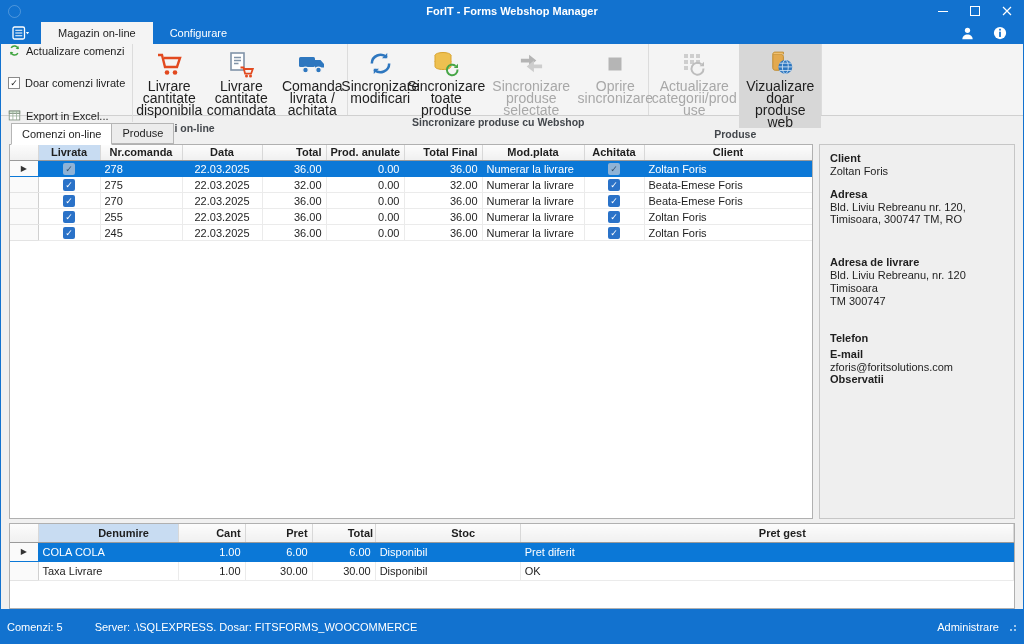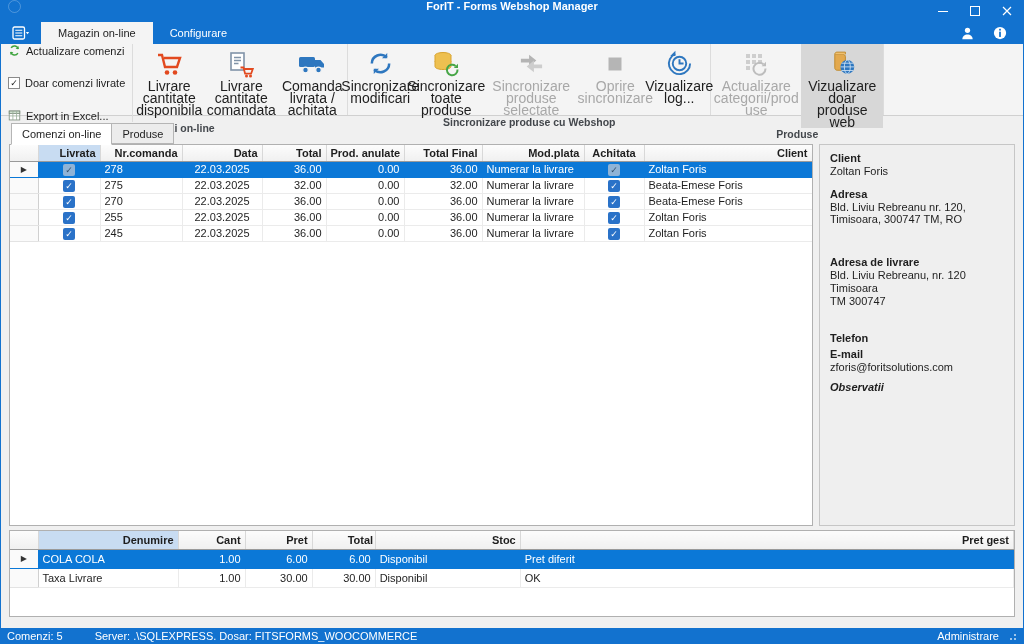--- a/index.html
+++ b/index.html
@@ -7,21 +7,21 @@
   body {
     width:1024px; height:644px;
     font-family:"Liberation Sans", sans-serif;
     font-size:11px; color:#1e1e1e;
     overflow:hidden;
   }
   .window { width:1024px; height:644px; display:flex; flex-direction:column;
     background:#f0f0f0; border-left:1px solid #1272cf; border-right:1px solid #1272cf; }
 
   
-  .titlebar { height:22px; background:#1272cf; color:#fff; display:flex; align-items:flex-start; position:relative; flex:none; }
+  .titlebar { height:22px; background:#1272cf; color:#fff; display:flex; align-items:center; position:relative; flex:none; }
   .app-ghost { width:13px; height:13px; border:1px solid rgba(255,255,255,.35); border-radius:50%; margin-left:7px; opacity:.7; }
   .title { position:absolute; left:0; right:0; text-align:center; font-weight:bold; font-size:11px; pointer-events:none; }
   .wctrls { margin-left:auto; display:flex; z-index:1; }
   .wctrl { width:32px; height:22px; display:flex; align-items:center; justify-content:center; }
 
   
   .tabrow { height:22px; background:#1272cf; color:#fff; display:flex; align-items:stretch; flex:none; }
   .appmenu { width:40px; display:flex; align-items:center; justify-content:center; gap:2px; }
   .rtab { padding:0 17px; display:flex; align-items:center; font-size:11px; }
   .rtab.active { background:#f4f4f4; color:#222; }
@@ -48,43 +48,43 @@
   .dtab.active { height:22px; background:#fff; border-bottom:1px solid #fff; margin-bottom:-1px; position:relative; z-index:2; }
   .dtab + .dtab { border-left:none; }
 
   .main-row { display:flex; height:382px; }
   .gridbox { background:#fff; border:1px solid #b0b0b0; overflow:hidden; }
   .orders { width:804px; flex:none; }
   .client-panel { flex:1; margin-left:6px; background:#efefef; border:1px solid #c6c6c6; padding:7px 10px; overflow:hidden; line-height:12px; }
   .cp-label { font-weight:bold; }
   .cp-val { margin-top:1px; }
   .mt10 { margin-top:11px; } .mt30 { margin-top:31px; } .mt25 { margin-top:25px; }
-  .mt18 { margin-top:4px; } .mt8 { margin-top:8px;font-style:italic; }
+  .mt18 { margin-top:4px; } .mt8 { margin-top:0; }
 
   table { border-collapse:collapse; table-layout:fixed; width:100%; }
   th { background:linear-gradient(#fcfcfc,#f0f0f0); border-bottom:1px solid #9a9a9a; border-right:1px solid #d8d8d8;
-       font-weight:bold; text-align:right; padding:1px 4px; height:16px; font-size:11px; white-space:nowrap; overflow:hidden; }
+       font-weight:bold; text-align:center; padding:1px 4px; height:16px; font-size:11px; white-space:nowrap; overflow:hidden; }
   th.hl { background:#c8dcf2; }
   th.num, td.num { text-align:right; }
   th.ctr, td.ctr { text-align:center; }
   td { border-bottom:1px solid #ebebeb; border-right:1px solid #ebebeb; padding:0 4px; height:16px;
       white-space:nowrap; overflow:hidden; }
   tr.selected td { background:#0b78d7; color:#fff; border-color:#0b78d7; }
   td.ind { background:#fafafa; border-right:1px solid #d0d0d0; border-bottom:1px solid #e3e3e3; text-align:center; padding:0; font-size:8px; color:#333; }
   tr.selected td.ind { background:#fafafa; color:#333; }
   .cb { display:inline-block; width:12px; height:12px; border-radius:2px; background:#2a72c8; color:#fff;
         font-size:9px; line-height:12px; text-align:center; vertical-align:middle; }
   tr.selected .cb { background:#8fb3d6; color:#33506b; }
 
   .products-wrap { margin-top:4px; height:87px; }
   .products-wrap th { height:18px;padding-left:35px; }
   .products-wrap td { height:19px; }
 
   
-  .statusbar { margin-top:auto; height:16px; background:#1272cf; color:#fff; display:flex; align-items:center;
+  .statusbar { margin-top:auto; height:35px; background:#1272cf; color:#fff; display:flex; align-items:center;
                padding:0 6px; gap:32px; flex:none; }
   .sb-right { margin-left:auto; display:flex; align-items:center; gap:8px; }
 </style>
 </head>
 <body>
 
 <div class="window">
 
   <div class="titlebar">
     <div class="app-ghost"></div>
@@ -227,31 +227,20 @@
             </div>
           <div class="blabel">Sincronizare produse selectate</div>
         </div>
         <div class="bigbtn disabled" style="width:66px">
           <div class="bicon">
               <svg width="26" height="26" viewBox="0 0 28 28">
             <rect x="7" y="7" width="14" height="14" fill="#b5b5b5"></rect>
           </svg>
             </div>
           <div class="blabel">Oprire sincronizare</div>
-        </div>
-        <div class="bigbtn" style="width:62px">
-          <div class="bicon">
-              <svg width="27" height="27" viewBox="0 0 28 28">
-            <path d="M25 14A11 11 0 1 1 9.5 4" fill="none" stroke="#2e77bf" stroke-width="2"></path>
-            <path d="M9.8 0.8v5.4H4.4z" fill="#2e77bf"></path>
-            <circle cx="14" cy="14" r="7" fill="none" stroke="#2e77bf" stroke-width="2"></circle>
-            <path d="M14 9.5V14h4.2" fill="none" stroke="#2e77bf" stroke-width="2"></path>
-          </svg>
-            </div>
-          <div class="blabel">Vizualizare log...</div>
         </div>
       </div>
       <div class="rgroup-caption">Sincronizare produse cu Webshop</div>
     </div>
 
     <div class="rgroup">
       <div class="rgroup-body">
         <div class="bigbtn disabled" style="width:90px">
           <div class="bicon">
               <svg width="28" height="28" viewBox="0 0 28 28">

